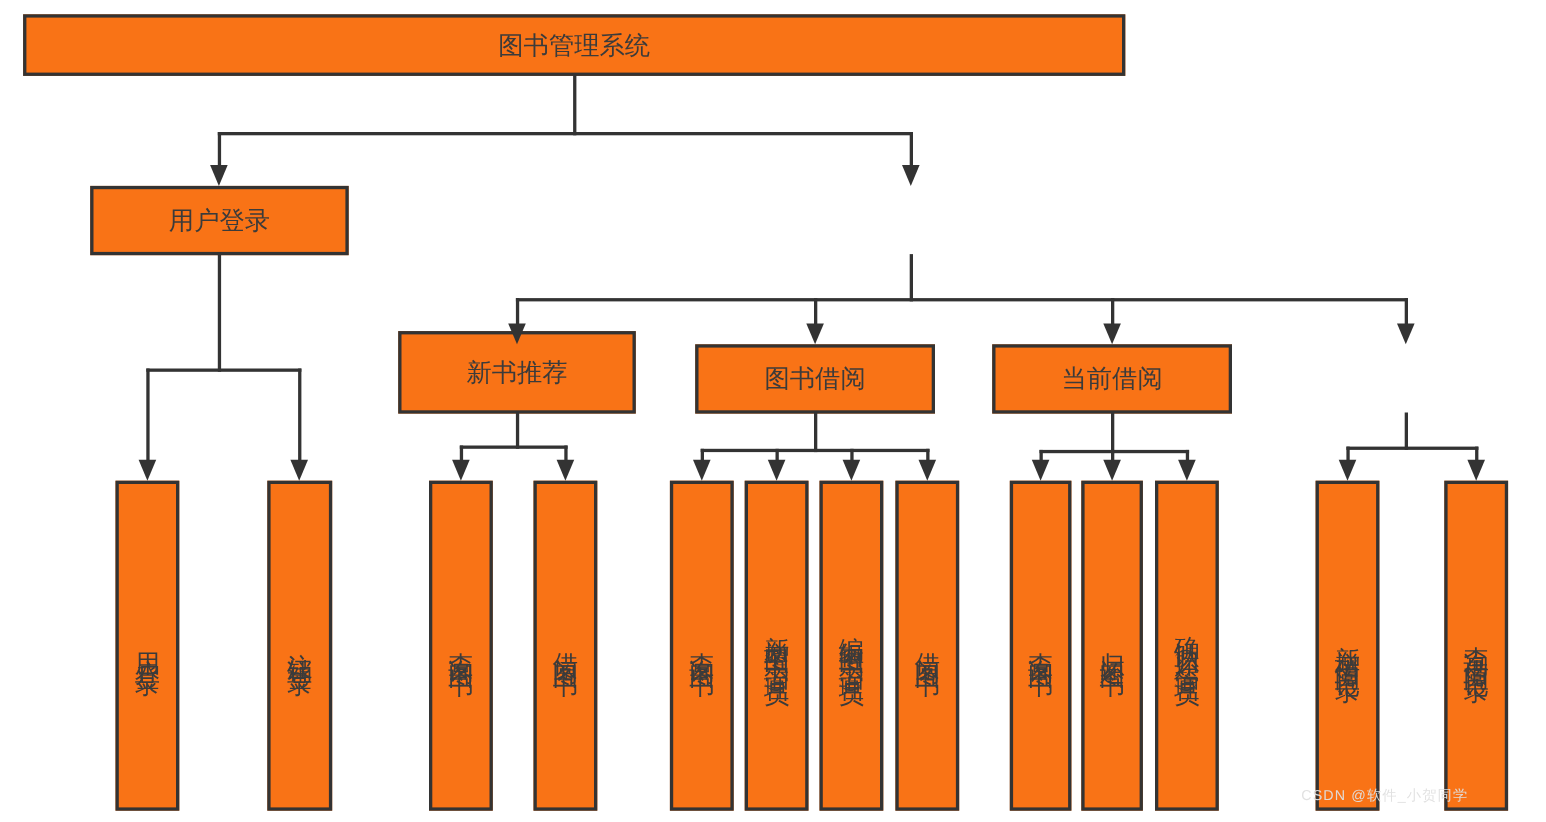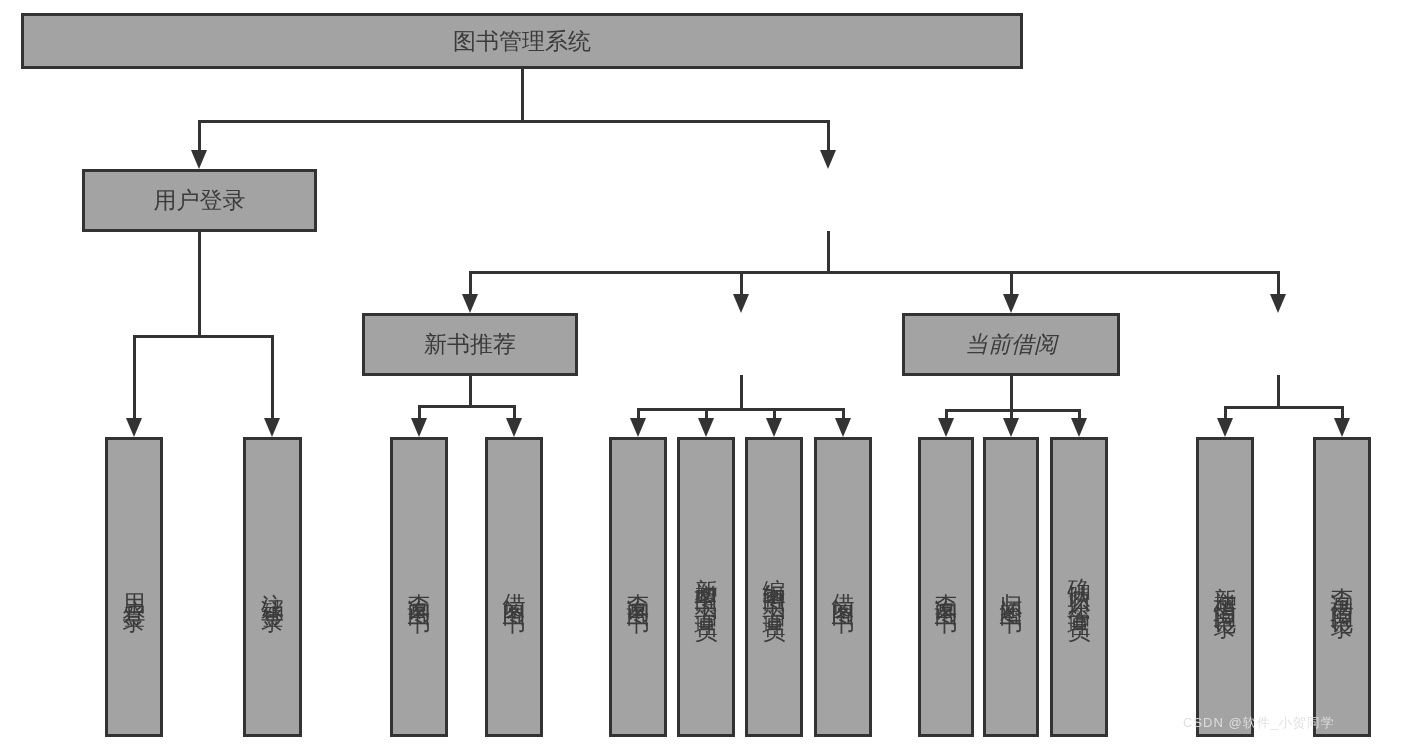--- a/index.html
+++ b/index.html
@@ -1,21 +1,21 @@
 <!DOCTYPE html>
 <html><head>
 <meta charset="utf-8">
 <style>
   html,body{margin:0;padding:0;background:#ffffff;}
   #stage{
     position:relative;width:1405px;height:747px;background:#ffffff;overflow:hidden;
     font-family:"Liberation Sans","DejaVu Sans",sans-serif;color:#3b3b3b;
   }
   .box{
-    position:absolute;box-sizing:border-box;border:3px solid #333333;background:#a3a3a3;
+    position:absolute;box-sizing:border-box;border:3px solid #333333;background:#f97316;
     display:flex;align-items:center;justify-content:center;
     font-size:23px;color:#3b3b3b;text-align:center;
   }
   .leaf .lbl{
     writing-mode:vertical-rl;text-orientation:mixed;
     letter-spacing:6px;line-height:1;white-space:nowrap;
   }
   .v{position:absolute;width:3px;background:#333333;}
   .h{position:absolute;height:3px;background:#333333;}
   .a{
@@ -36,26 +36,29 @@
 
   <div class="box" style="left:21px;top:13px;width:1002px;height:56px;">
     <span class="lbl">图书管理系统</span>
   </div>
 
   <div class="box" style="left:82px;top:169px;width:235px;height:63px;">
     <span class="lbl">用户登录</span>
   </div>
 
 
-  <div class="box" style="left:362px;top:313px;width:216px;height:63px;">
+  <div class="box" style="left:362px;top:301px;width:216px;height:75px;">
     <span class="lbl">新书推荐</span>
   </div>
 
+  <div class="box" style="left:632px;top:313px;width:218px;height:63px;">
+    <span class="lbl">图书借阅</span>
+  </div>
 
-  <div class="box" style="left:902px;top:313px;width:218px;height:63px;font-style:italic;">
+  <div class="box" style="left:902px;top:313px;width:218px;height:63px;">
     <span class="lbl">当前借阅</span>
   </div>
 
 
   <div class="box leaf" style="left:105px;top:437px;width:58px;height:300px;">
     <span class="lbl">用户登录</span>
   </div>
 
   <div class="box leaf" style="left:243px;top:437px;width:59px;height:300px;">
     <span class="lbl">注销登录</span>

